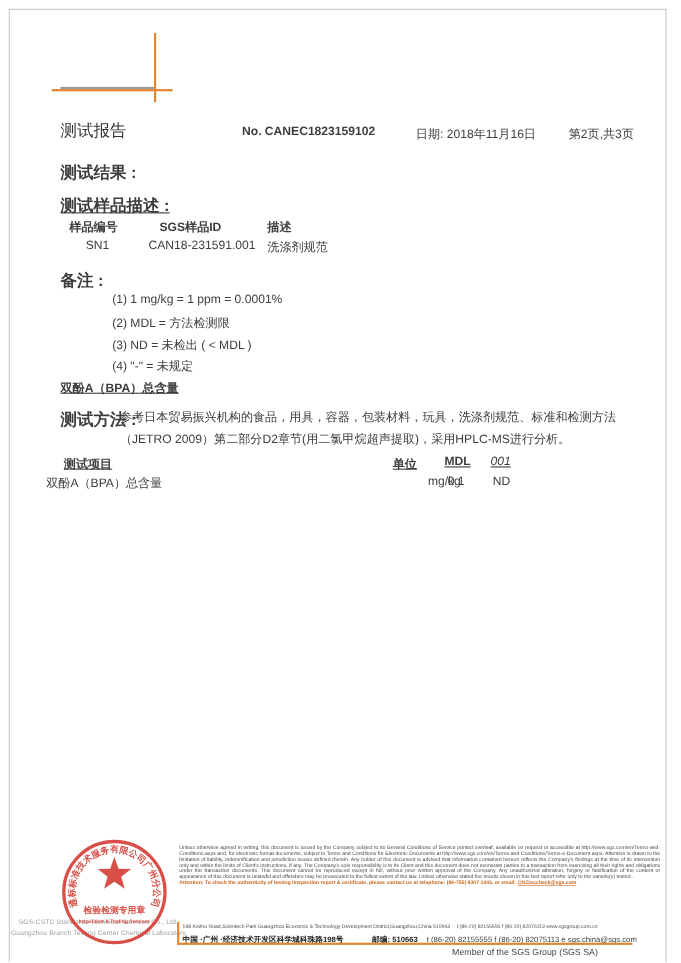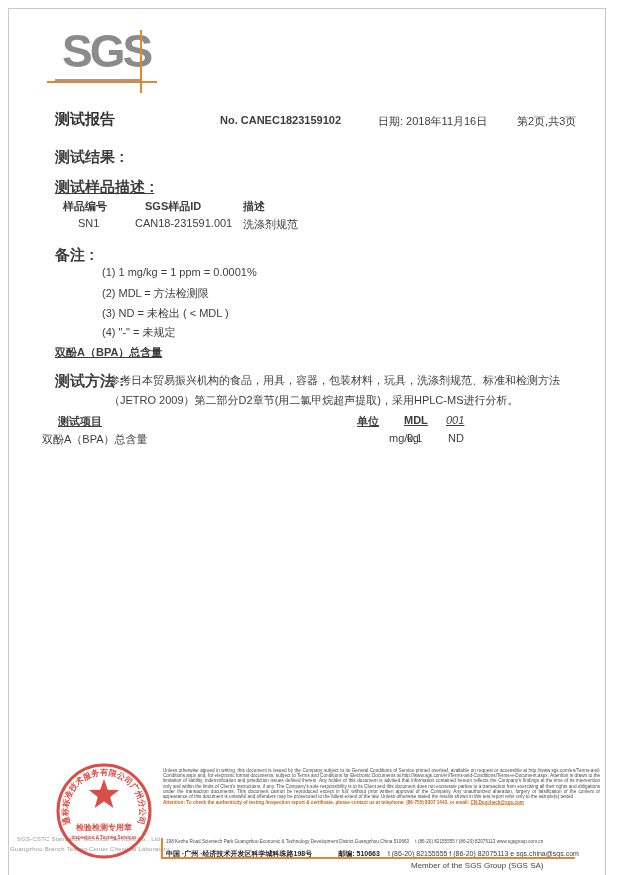--- a/index.html
+++ b/index.html
@@ -10,21 +10,21 @@
   .abs { position:absolute; white-space:nowrap; }
 
   
   .frame-line { position:absolute; background:#c9c9c9; }
 
   
   .logo-text { font-size:46px; font-weight:bold; color:#8b8b8b; letter-spacing:-3px; font-family:"Liberation Sans","DejaVu Sans",sans-serif; }
   .oline { position:absolute; background:#e2862f; }
   .gline { position:absolute; background:#9a9a9a; }
 
-  .title { font-size:15px; font-weight:bold; color:#333;text-align:center; }
+  .title { font-size:15px; font-weight:normal; color:#333;text-align:center; }
   .h-meta { font-size:11px; color:#3d3d3d; }
 
   .label { font-size:15px; font-weight:700; }
   .body-txt { font-size:11px; }
   .u { text-decoration:underline; }
   .b { font-weight:bold; }
   .i { font-style:italic; }
 
   .method-text { position:absolute; white-space:normal; width:460px; font-size:11px; line-height:20px; }
 
@@ -48,21 +48,20 @@
 </style>
 </head>
 <body>
 
 <div id="page">
 
   <div class="frame-line" style="left:8px;top:8px;width:598px;height:1px;"></div>
   <div class="frame-line" style="left:8px;top:8px;width:1px;height:867px;"></div>
   <div class="frame-line" style="left:605px;top:8px;width:1px;height:867px;"></div>
 
-  <div class="abs logo-text" style="left:62px;top:24px;">SGS</div>
   <div class="gline" style="left:55px;top:79px;width:85px;height:2px;"></div>
   <div class="oline" style="left:47px;top:81px;width:110px;height:2px;"></div>
   <div class="oline" style="left:140px;top:30px;width:2px;height:63px;"></div>
 
   <div class="abs title" style="left:55px;top:110px;">测试报告</div>
   <div class="abs h-meta" style="left:220px;top:114px;font-weight:bold;">No. CANEC1823159102</div>
   <div class="abs h-meta" style="left:378px;top:114px;">日期: 2018年11月16日</div>
   <div class="abs h-meta" style="left:517px;top:114px;">第2页,共3页</div>
 
   <div class="abs label" style="left:55px;top:148px;">测试结果 :</div>

